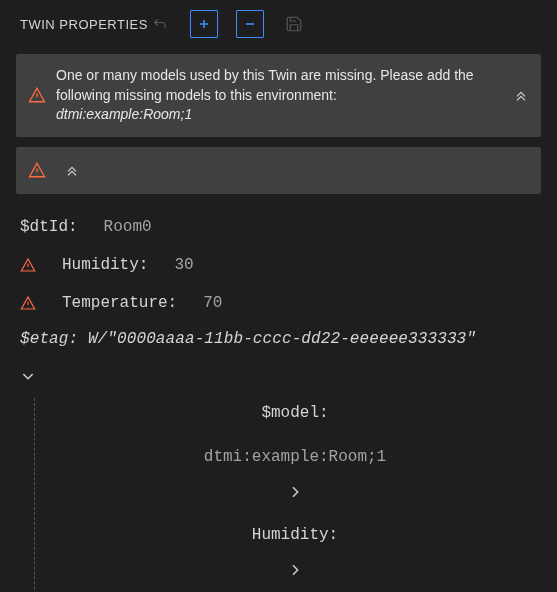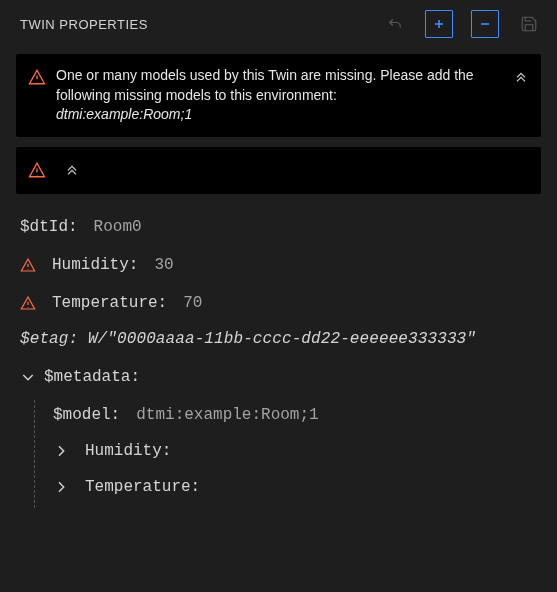--- a/index.html
+++ b/index.html
@@ -13,21 +13,21 @@
     font-size: 14px;
     overflow: hidden;
   }
   .panel {
     padding: 0;
   }
   .header {
     display: flex;
     align-items: center;
     padding: 10px 16px 10px 20px;
-    justify-content: space-between;
+    justify-content: flex-start;
   }
   .header-title {
     font-size: 13px;
     letter-spacing: 0.5px;
     color: #d4d4d4;
   }
   .toolbar {
     display: flex;
     gap: 18px;
     align-items: center;
@@ -43,23 +43,23 @@
   }
   .icon-btn svg { display:block; }
   .framed {
     border: 1.5px solid #3c8dff;
     padding: 1px;
     border-radius: 1px;
   }
   .dim { opacity: 0.45; }
   .alert {
     margin: 6px 16px 10px 16px;
-    background: #000000;
-    display: flex;
-    align-items: flex-start;
+    background: #404040;
+    display: flex;
+    align-items: center;
     padding: 12px 12px 12px 12px;
     border-radius: 2px;
   }
   .alert .warn-icon {
     flex: 0 0 auto;
     margin-right: 10px;
     margin-top: 2px;
   }
   .alert .msg {
     flex: 1 1 auto;
@@ -75,21 +75,21 @@
     margin-left: 8px;
     margin-top: 2px;
   }
   .props {
     padding: 8px 20px 0 20px;
   }
   .prop-row {
     display: flex;
     align-items: center;
     padding: 6px 0 14px 0;
-    gap: 16px;
+    gap: 26px;
     font-family: Consolas, "Courier New", monospace;
     font-size: 16px;
   }
   .prop-key {
     color: #d4d4d4;
   }
   .prop-val {
     color: #a3a3a3;
   }
   .warn-small svg { display:block; }
@@ -111,20 +111,21 @@
     font-family: Consolas, "Courier New", monospace;
     font-size: 16px;
   }
   .nested {
     margin-left: 14px;
     border-left: 1px dashed #555;
     padding-left: 18px;
   }
   .nested .prop-row {
     padding: 6px 0 12px 0;
+    flex-direction: column;
   }
 </style>
 </head>
 <body>
 
 <div class="panel">
 
   <div class="header">
     <div class="header-title">TWIN PROPERTIES</div>
     <div class="toolbar">
@@ -233,21 +234,20 @@
       <span>$etag:</span>
       <span>W/"0000aaaa-11bb-cccc-dd22-eeeeee333333"</span>
     </div>
 
     <div class="metadata-head">
       <span class="chev">
         <svg width="16" height="16" viewBox="0 0 24 24" fill="none" stroke="#d0d0d0" stroke-width="2.2">
           <path d="M5 9l7 7 7-7"></path>
         </svg>
       </span>
-      <span class="prop-key">$metadata:</span>
     </div>
 
     <div class="nested">
       <div class="prop-row">
         <span class="prop-key">$model:</span>
         <span class="prop-val">dtmi:example:Room;1</span>
       </div>
       <div class="prop-row">
         <span class="chev">
           <svg width="16" height="16" viewBox="0 0 24 24" fill="none" stroke="#d0d0d0" stroke-width="2.2">

